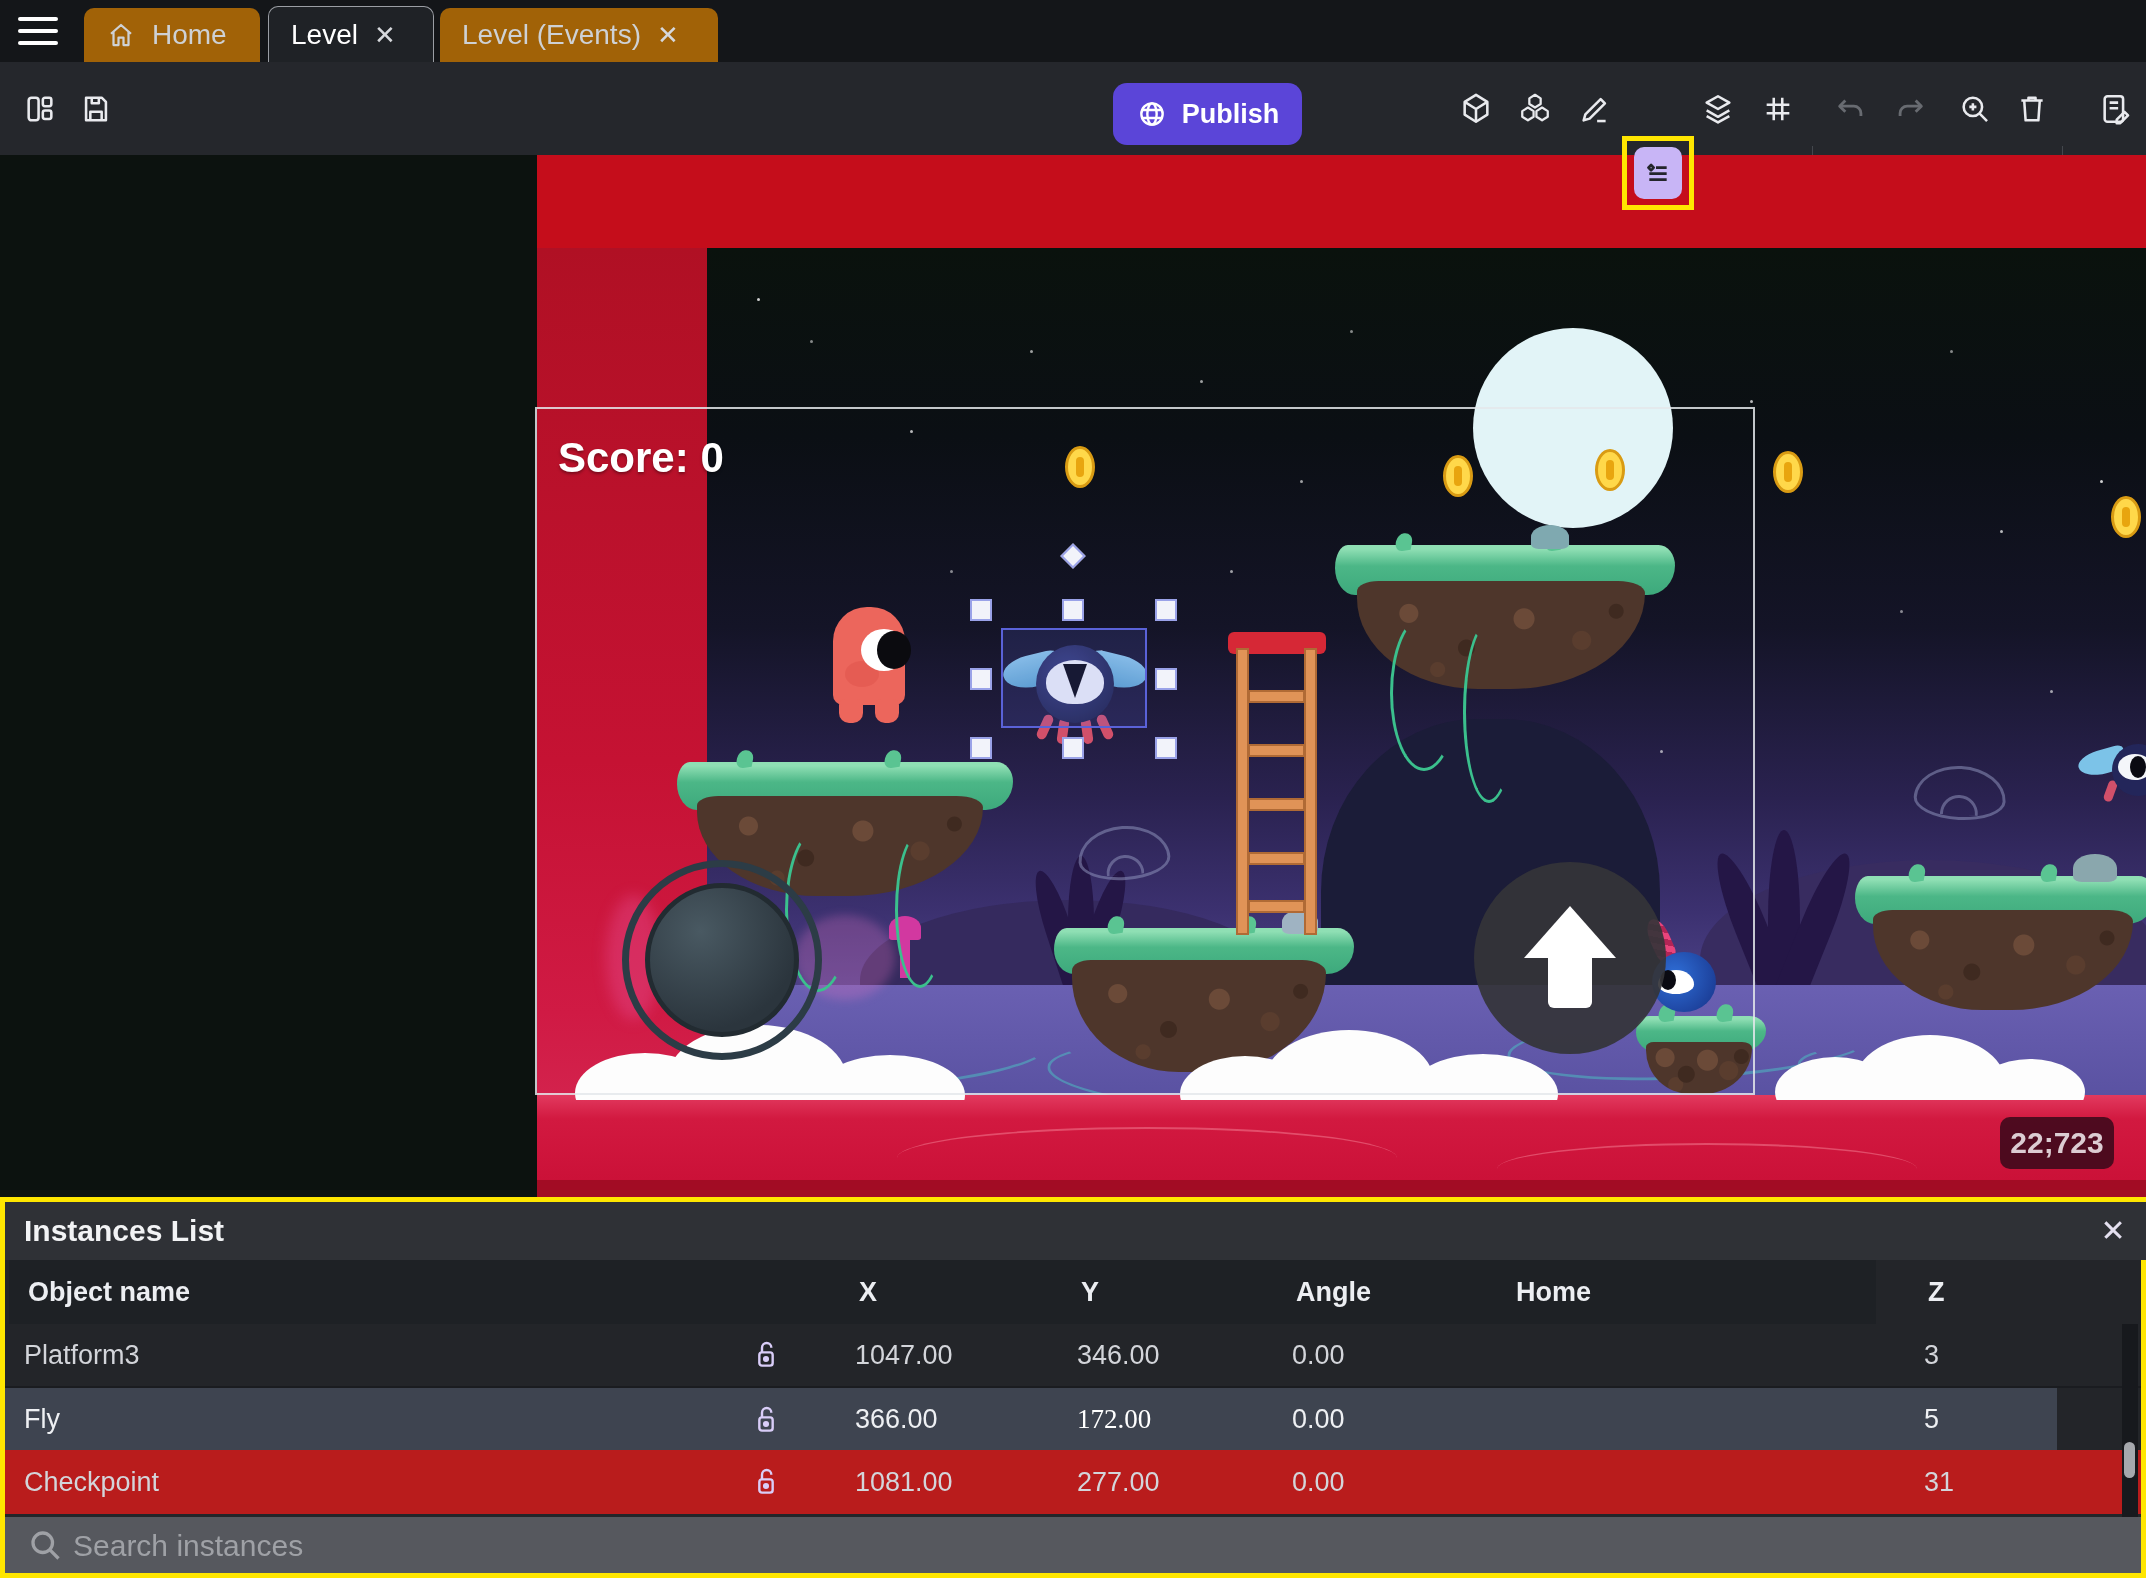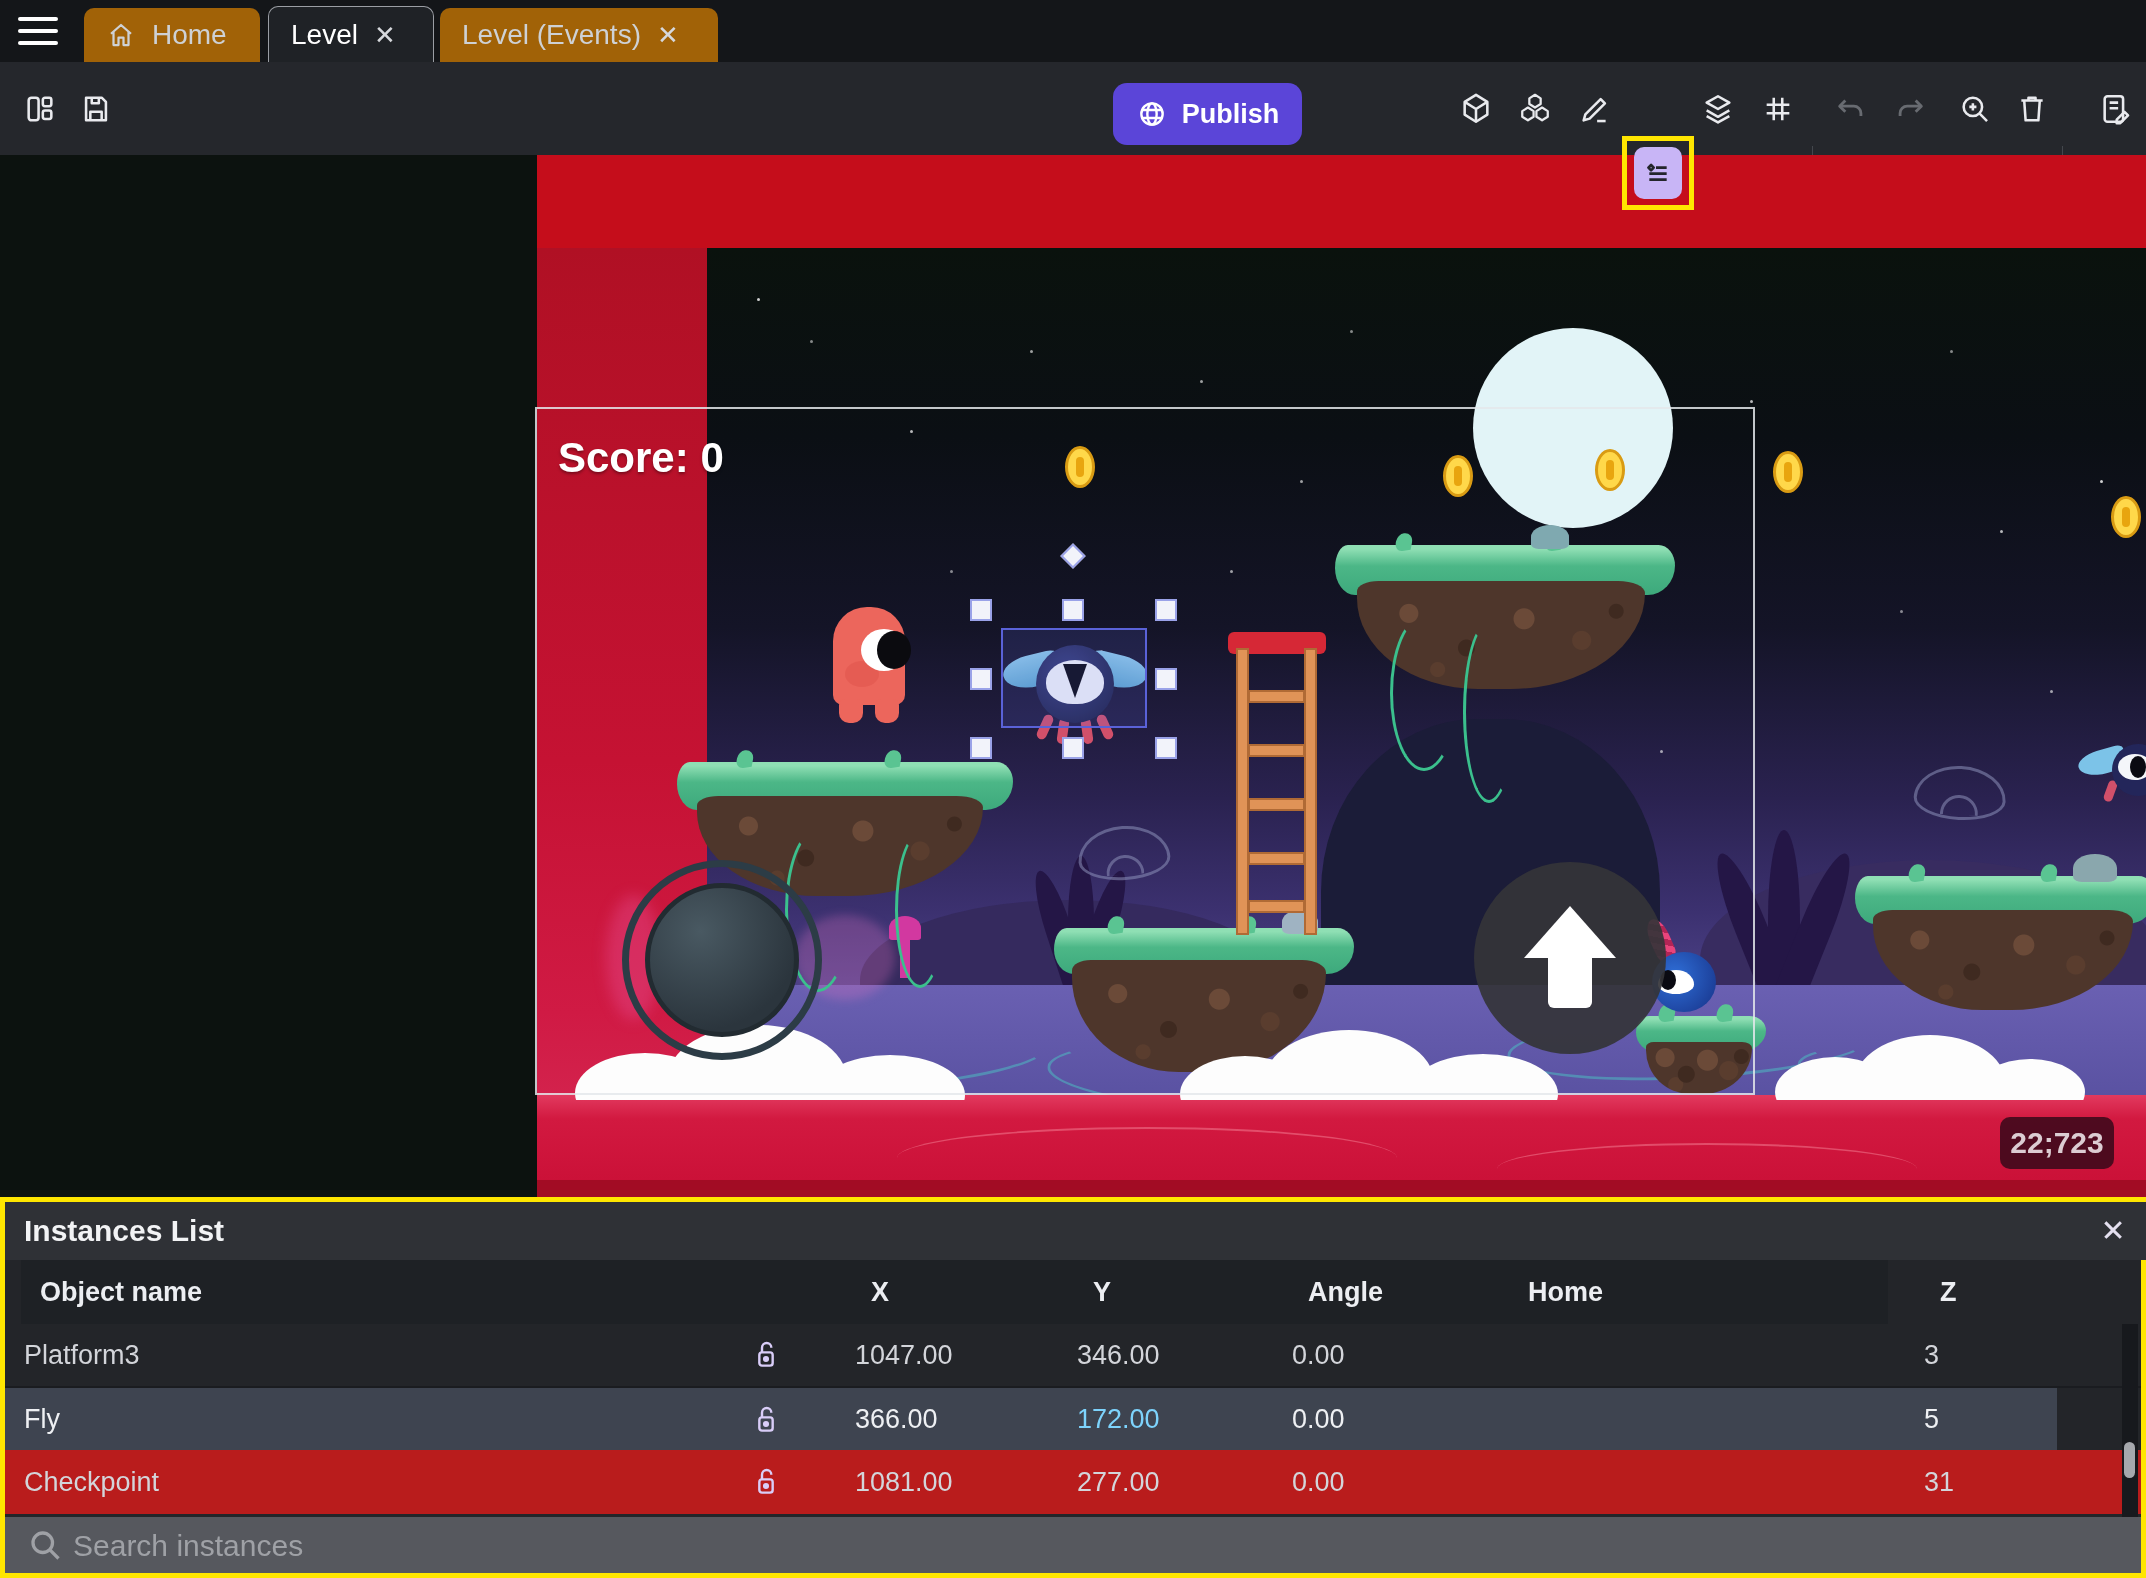--- a/index.html
+++ b/index.html
@@ -349,21 +349,21 @@
   <div class="abs handle" style="left:1155px;top:737px;"></div>
 
   <div class="abs" style="left:2000px;top:1117px;width:114px;height:52px;background:rgba(66,10,28,.92);border-radius:10px;display:flex;align-items:center;justify-content:center;z-index:42;font-size:30px;font-weight:bold;color:#dcccd2;">22;723</div>
 
   <div class="abs" style="left:0;top:1197px;width:2146px;height:381px;border:5px solid #ffe600;box-sizing:border-box;background:#232529;z-index:50;">
     <div class="abs" style="left:0;top:0;width:2136px;height:58px;background:#2f3136;padding-left:16px;">
       <div class="abs" style="left:19px;top:12px;font-size:30px;font-weight:bold;color:#f2f3f5;">Instances List</div>
       <div class="abs" style="left:2088px;top:8px;width:40px;height:40px;display:flex;align-items:center;justify-content:center;font-size:30px;color:#e4e0f0;">✕</div>
     </div>
 
-    <div class="abs" style="left:16px;top:58px;width:1867px;height:64px;background:#1e2125;">
+    <div class="abs" style="left:4px;top:58px;width:1867px;height:64px;background:#1e2125;">
       <div class="abs hdrcell" style="left:19px;top:0;line-height:64px;">Object name</div>
       <div class="abs hdrcell" style="left:850px;top:0;line-height:64px;">X</div>
       <div class="abs hdrcell" style="left:1072px;top:0;line-height:64px;">Y</div>
       <div class="abs hdrcell" style="left:1287px;top:0;line-height:64px;">Angle</div>
       <div class="abs hdrcell" style="left:1507px;top:0;line-height:64px;">Home</div>
       <div class="abs hdrcell" style="left:1919px;top:0;line-height:64px;">Z Order</div>
     </div>
 
     <div class="abs" style="left:0;top:122px;width:2136px;height:64px;background:#232529;border-bottom:2px solid #1a1c20;box-sizing:border-box;">
       <div class="abs rowcell" style="left:19px;line-height:62px;">Platform3</div>
@@ -384,21 +384,21 @@
     <div class="abs" style="left:0;top:186px;width:2052px;height:65px;background:#3e4450;border-bottom:2px solid #f97316;box-sizing:border-box;">
       <div class="abs rowcell" style="left:19px;line-height:63px;color:#eef0f3;">Fly</div>
       <div class="abs" style="left:745px;top:16px;">
         <svg width="32" height="32" viewBox="0 0 24 24" fill="none" stroke="#d9cdf8" stroke-width="1.8" stroke-linejoin="round">
             <rect x="7" y="10" width="10" height="10" rx="2"></rect>
             <path d="M9 10 V6.5 a3.5 3.5 0 0 1 7 0"></path>
             <circle cx="12" cy="15" r="1.4" fill="#d9cdf8"></circle>
           </svg>
       </div>
       <div class="abs rowcell" style="left:850px;line-height:63px;color:#eef0f3;">366.00</div>
-      <div class="abs rowcell" style="left:1072px;line-height:63px;color:#7dd3fc;">172.00</div>
+      <div class="abs rowcell" style="left:1072px;line-height:63px;color:#ffffff;font-family:Liberation Serif, serif;">172.00</div>
       <div class="abs rowcell" style="left:1287px;line-height:63px;color:#eef0f3;">0.00</div>
       <div class="abs rowcell" style="left:1507px;line-height:63px;color:#eef0f3;"></div>
       <div class="abs rowcell" style="left:1919px;line-height:63px;color:#eef0f3;">5</div>
     </div>
 
     <div class="abs" style="left:0;top:248px;width:2136px;height:64px;background:#b91c1c;">
       <div class="abs rowcell" style="left:19px;line-height:64px;">Checkpoint</div>
       <div class="abs" style="left:745px;top:16px;">
         <svg width="32" height="32" viewBox="0 0 24 24" fill="none" stroke="#d9cdf8" stroke-width="1.8" stroke-linejoin="round">
             <rect x="7" y="10" width="10" height="10" rx="2"></rect>

